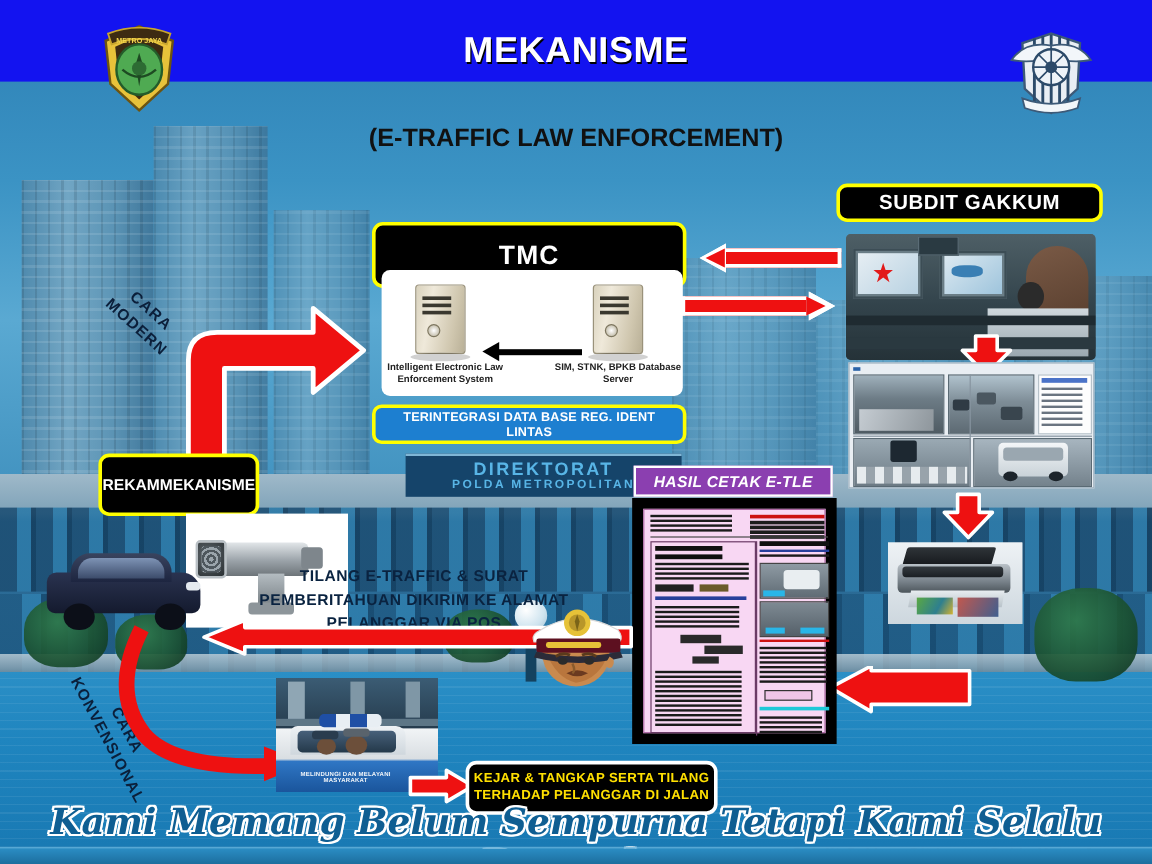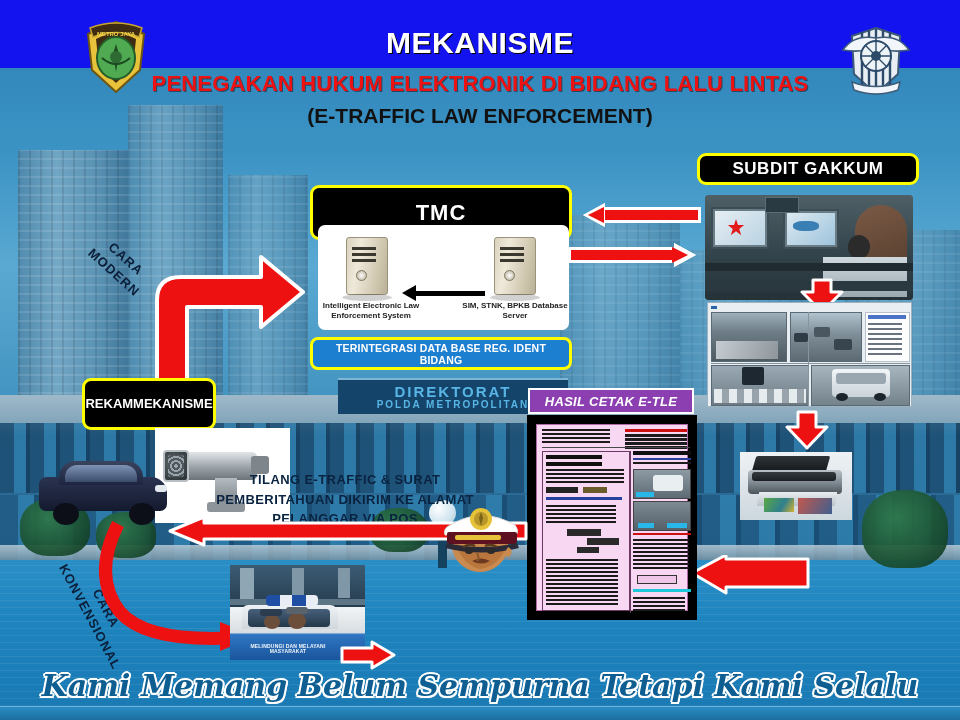--- a/index.html
+++ b/index.html
@@ -293,21 +293,20 @@
     <path d="M40 22 q22 -4 33 12 q-16 3 -33 -2 Z" fill="#f2f6fa" stroke="#3d5a78" stroke-width="1.5"></path>
     <circle cx="40" cy="40" r="15" fill="#eef3f8" stroke="#2c4a69" stroke-width="2"></circle>
     <circle cx="40" cy="40" r="5" fill="#2c4a69"></circle>
     <g stroke="#2c4a69" stroke-width="1.4">
       <path d="M40 25 v30 M25 40 h30 M29 29 l22 22 M51 29 l-22 22"></path>
     </g>
     <path d="M16 66 q24 9 48 0 l-2 8 q-22 8 -44 0 Z" fill="#f2f6fa" stroke="#3d5a78" stroke-width="1.5"></path>
   </svg>
 
   <div class="title-main">MEKANISME</div>
-  <div class="title-sub1">PENEGAKAN HUKUM ELEKTRONIK DI BIDANG LALU LINTAS</div>
   <div class="title-sub2">(E-TRAFFIC LAW ENFORCEMENT)</div>
 
   <div class="box-black" style="left:697px;top:153px;width:222px;height:32px;font-size:17px;letter-spacing:.5px;">
     <span>SUBDIT  GAKKUM</span>
   </div>
 
   <div class="photo" id="pic-control-room">
     <div style="position:absolute;left:0;top:0;right:0;bottom:0;background:linear-gradient(180deg,#4e5f66 0%,#33444c 55%,#253238 100%);"></div>
     <div style="position:absolute;left:6px;top:12px;width:58px;height:42px;background:#6a7d86;border:2px solid #3c4d55;"></div>
     <div style="position:absolute;left:10px;top:16px;width:50px;height:34px;background:linear-gradient(140deg,#e6eef3,#b9d2e2);"></div>
@@ -345,21 +344,21 @@
       <div class="srv-cap" style="left:-2px;top:76px;">Intelligent Electronic Law Enforcement System</div>
 
       <div class="server" style="left:176px;top:12px;"></div>
       <div class="server-shadow" style="left:172px;top:69px;"></div>
       <div class="srv-cap" style="left:142px;top:76px;">SIM, STNK, BPKB Database Server</div>
 
       <div class="tmc-arrow"></div>
     </div>
 
     <div class="box-blue" id="tmc-footer">
-      <span>TERINTEGRASI DATA BASE REG. IDENT BIDANG</span>
+      <span>TERINTEGRASI DATA BASE REG. IDENT LINTAS</span>
     </div>
   </div>
 
   <div class="diag-label" style="left:75px;top:248px;width:90px;transform:rotate(42deg);transform-origin:center;">
     <span>CARA MODERN</span>
   </div>
 
   <svg style="position:absolute;left:135px;top:245px;width:175px;height:145px;">
     <path d="M22 138 L22 55 Q22 32 46 32 L126 32 L126 12 L168 47 L126 82 L126 62 L52 62 L52 138 Z" fill="#ee1111" stroke="#ffffff" stroke-width="4" stroke-linejoin="round"></path>
   </svg>
@@ -524,20 +523,24 @@
     <div style="position:absolute;left:56px;top:42px;width:22px;height:7px;background:#59636c;border-radius:3px;"></div>
     <div style="position:absolute;left:8px;top:78px;width:100px;height:11px;
                 display:flex;align-items:center;justify-content:center;
                 font-size:5px;font-weight:bold;color:#f2f6fa;letter-spacing:.2px;text-align:center;line-height:1;">MELINDUNGI DAN MELAYANI MASYARAKAT</div>
   </div>
 
   <svg style="position:absolute;left:340px;top:640px;width:56px;height:30px;">
     <path d="M2 8 L2 22 L32 22 L32 28 L54 15 L32 2 L32 8 Z" fill="#ee1111" stroke="#ffffff" stroke-width="3" stroke-linejoin="round"></path>
   </svg>
 
+  <div class="box-yellowtext" style="left:388px;top:634px;width:210px;height:45px;font-size:11px;letter-spacing:.3px;">
+    <span>KEJAR  &amp;  TANGKAP  SERTA  TILANG</span>
+    <span>TERHADAP  PELANGGAR  DI  JALAN</span>
+  </div>
 
   <div id="banner">
     <div id="banner-text">Kami Memang Belum Sempurna Tetapi Kami Selalu Berusaha</div>
     <div id="banner-credit">Subdit  Gakkum  Dit  Lantas  Polda  Metro Jaya</div>
   </div>
   <div id="bottom-strip"></div>
 
 </div>
 
 </body></html>

